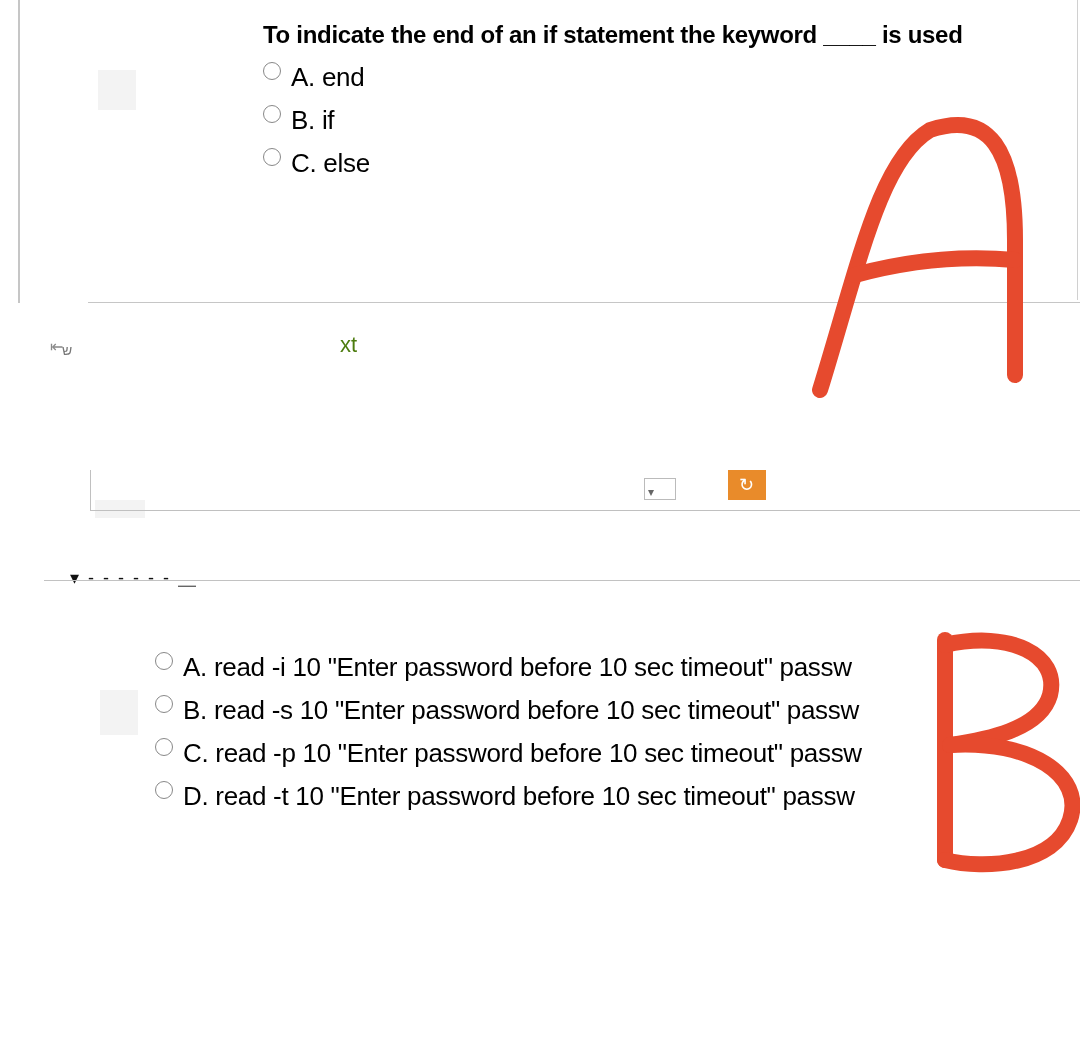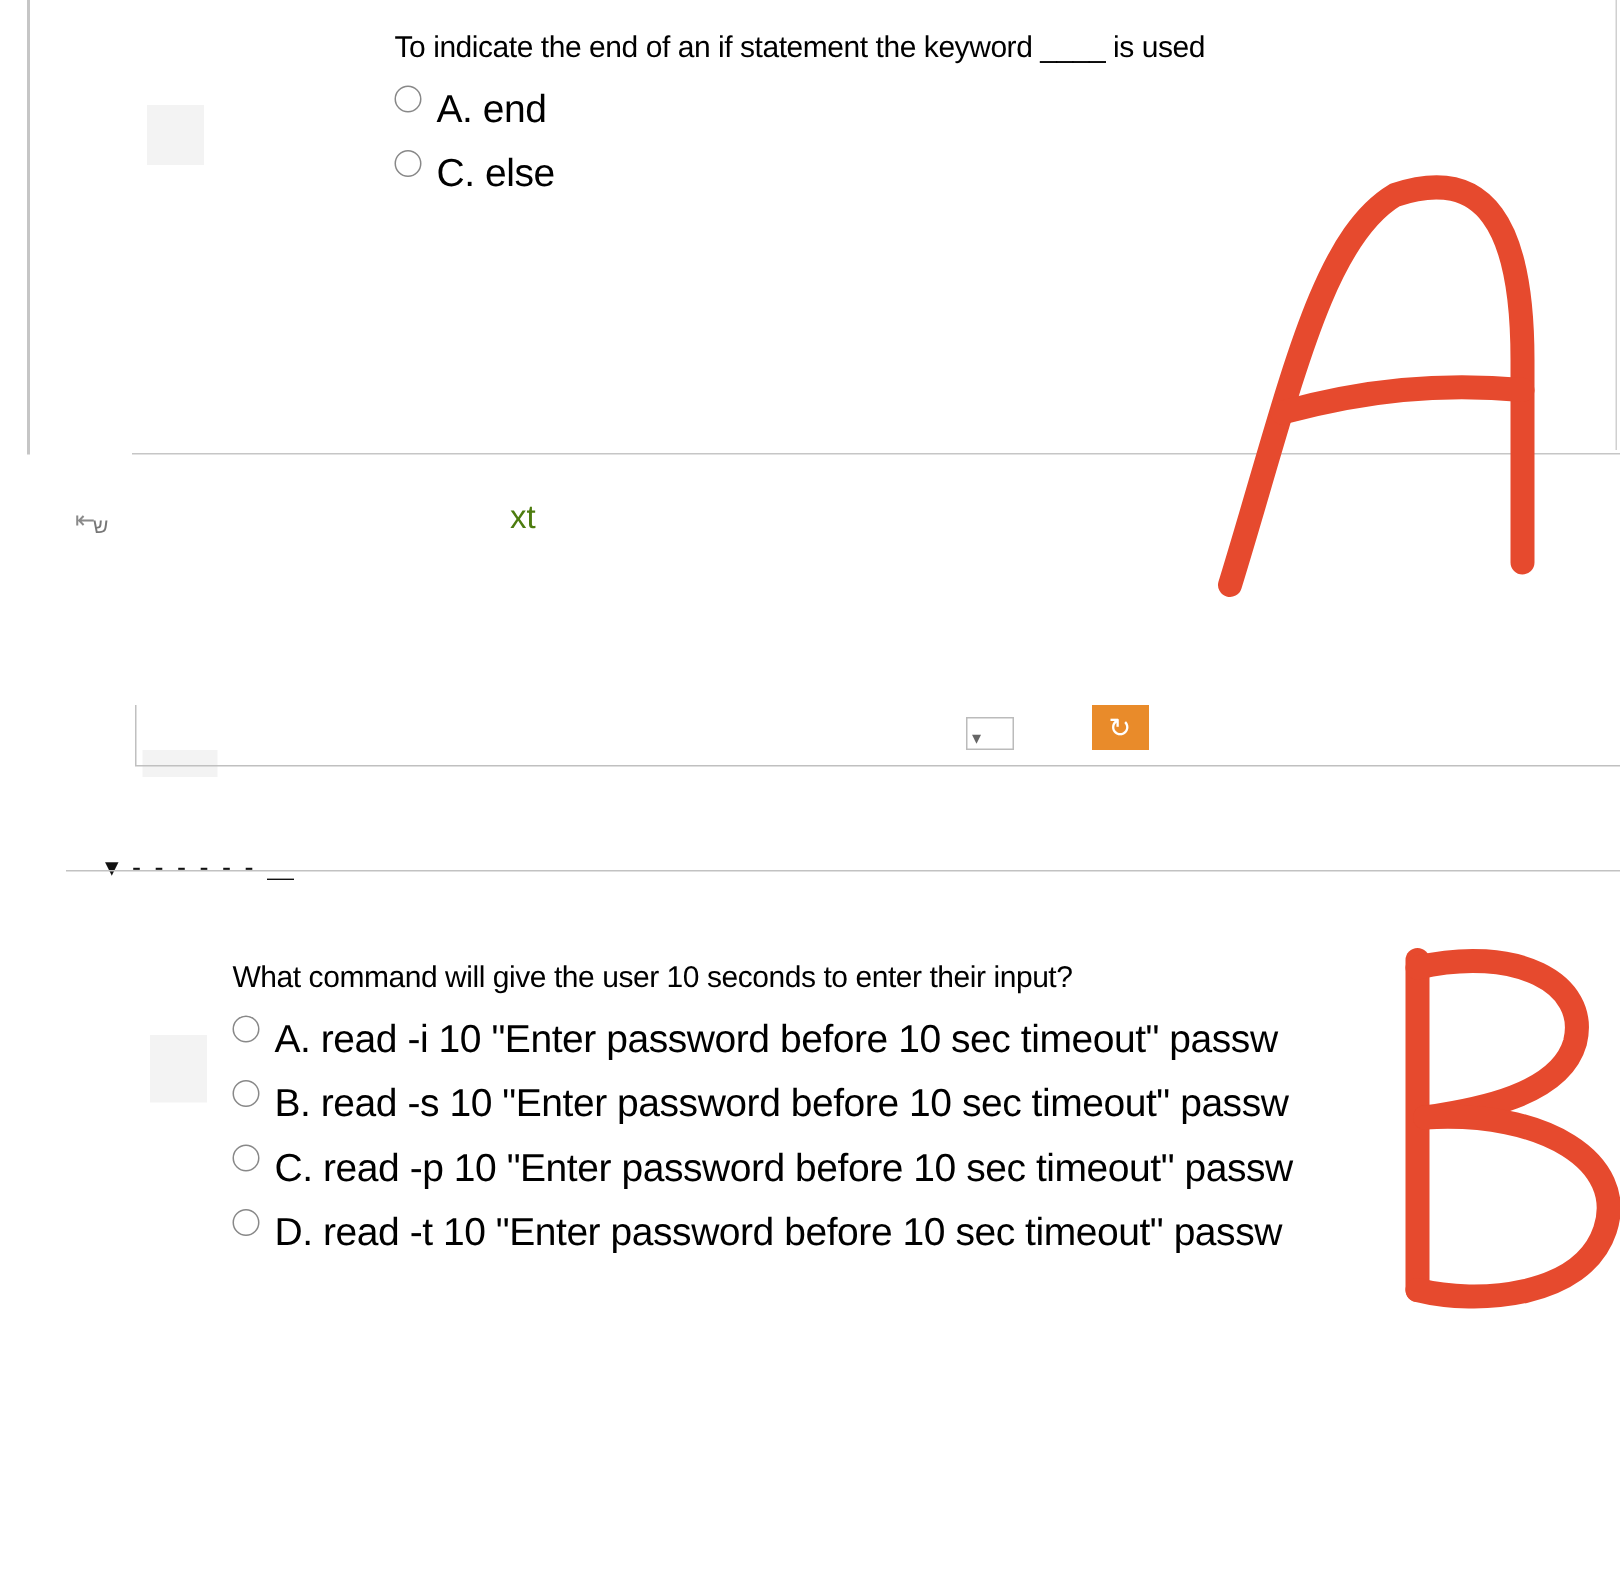--- a/index.html
+++ b/index.html
@@ -32,22 +32,22 @@
     height: 40px;
     background: #f3f3f3;
   }
   .q1-content {
     position: absolute;
     left: 175px;
     top: 20px;
     width: 760px;
   }
   .question-text {
-    font-size: 20px;
-    font-weight: 400;
+    font-size: 24px;
+    font-weight: 700;
     line-height: 1.25;
     letter-spacing: -0.3px;
     font-stretch: condensed;
   }
   .option-row {
     display: flex;
     align-items: flex-start;
     margin-top: 12px;
     font-size: 26px;
     font-weight: 400;
@@ -239,20 +239,24 @@
 <div class="q1-area">
   <div class="q1-content">
     <div class="question-text">To indicate the end of an if statement the keyword ____ is used</div>
 
     <div class="option-row">
       <span class="radio"></span>
       <span>A. end</span>
     </div>
     <div class="option-row">
       <span class="radio"></span>
+      <span>B. if</span>
+    </div>
+    <div class="option-row">
+      <span class="radio"></span>
       <span>C. else</span>
     </div>
   </div>
 </div>
 <div class="q1-bottom-line"></div>
 
 <div class="stray-row">
   <span class="stray-carets">⇤</span>
   <span class="stray-glyph">ש</span>
   <span class="stray-xt">xt</span>
@@ -265,21 +269,20 @@
 <div class="mid-orange"></div>
 <span class="mid-orange-c">↻</span>
 <div class="mid-line"></div>
 
 <span class="stray-under">▾ - - - - - -  ⸏</span>
 <div class="mid-line2"></div>
 
 <div class="q2-left-marker"></div>
 <div class="q2-area">
   <div class="q2-content">
-    <div class="question-text">What command will give the user 10 seconds to enter their input?</div>
 
     <div class="option-row">
       <span class="radio"></span>
       <span>A. read -i 10 "Enter password before 10 sec timeout" passw</span>
     </div>
     <div class="option-row">
       <span class="radio"></span>
       <span>B. read -s 10 "Enter password before 10 sec timeout" passw</span>
     </div>
     <div class="option-row">

